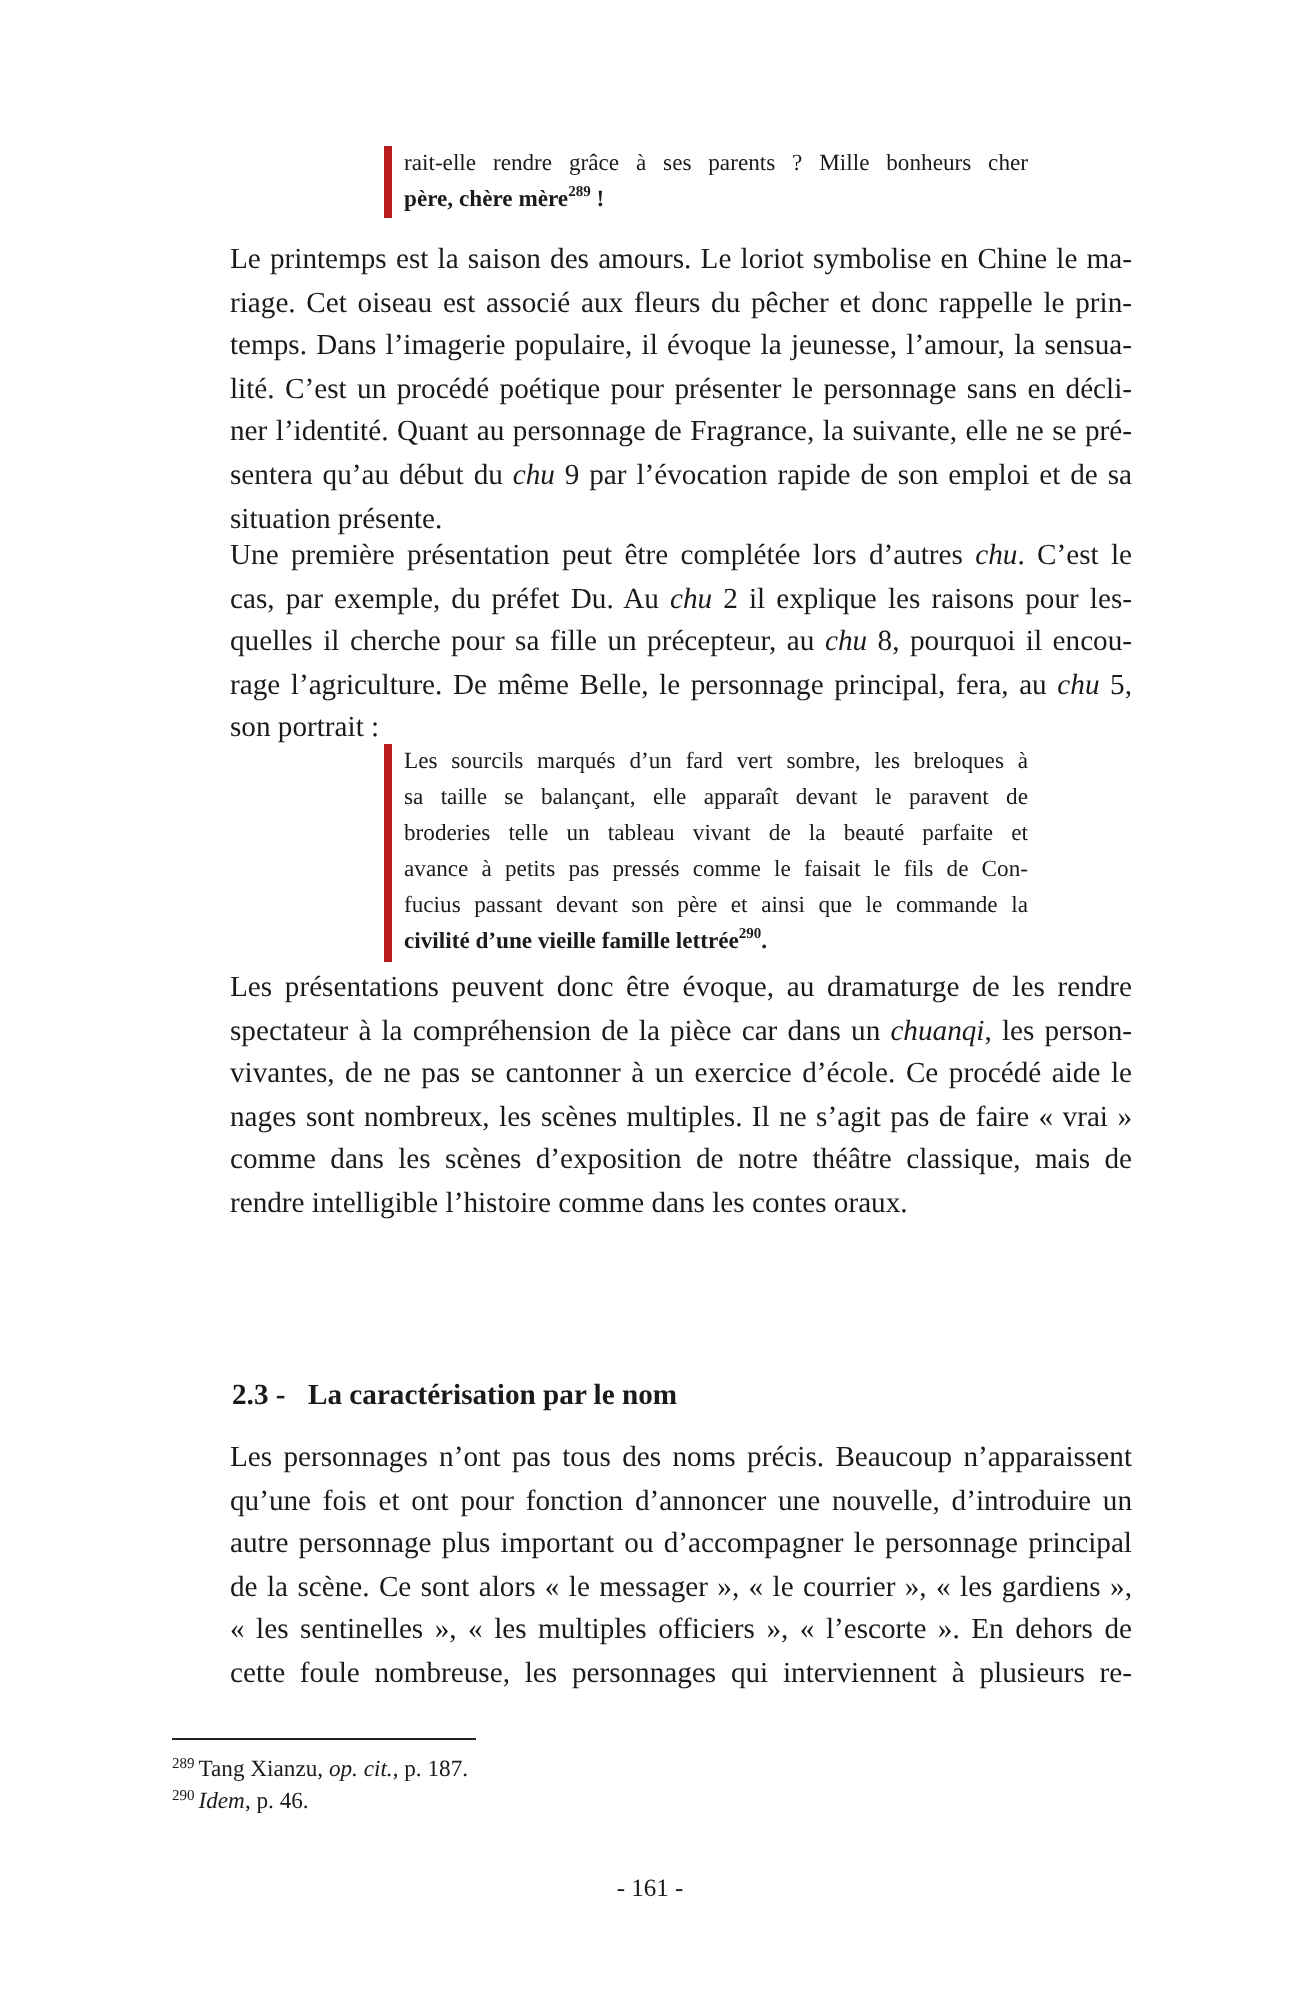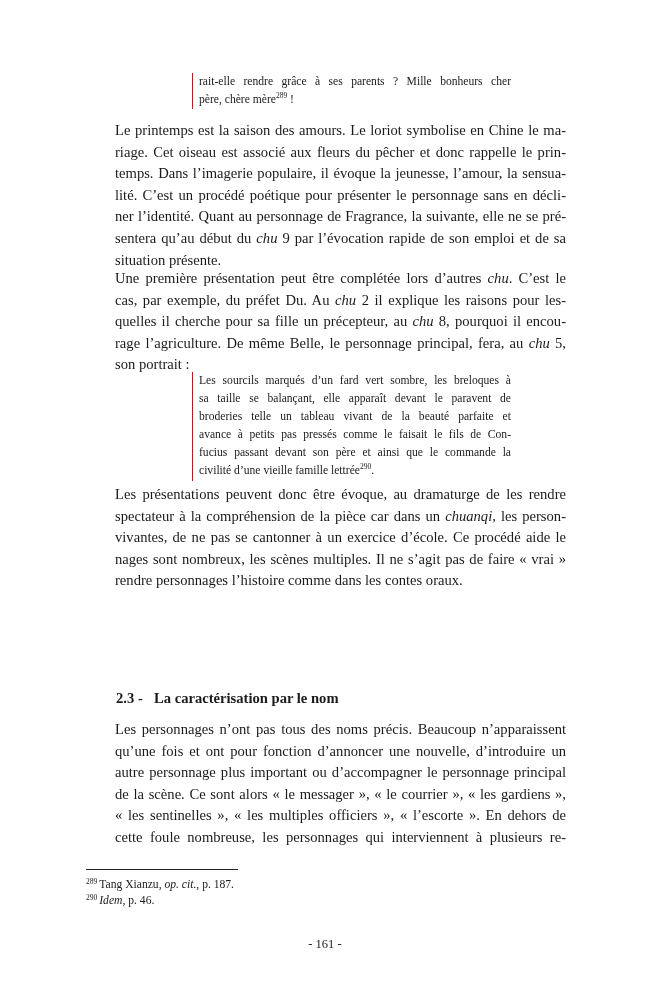--- a/index.html
+++ b/index.html
@@ -11,25 +11,25 @@
   .page { position: absolute; left: 0; top: 0; width: 650px; height: 1007px; }
   .body-col { position: absolute; left: 115px; width: 451px; }
   .para {
     font-size: 14.6px; line-height: 21.6px; text-align: justify;
     margin: 0; hyphens: manual;
   }
   .para .ln { display: block; text-align: justify; text-align-last: justify; white-space: nowrap; }
   .para .ln.last { text-align-last: left; }
   .quote {
     position: absolute; left: 192px; width: 312px;
-    border-left: 1px solid #b91c1c; padding-left: 6px;
+    border-left: 4px solid #b91c1c; padding-left: 6px;
     font-size: 11.6px; line-height: 18.1px;
   }
   .quote .ln { display: block; text-align: justify; text-align-last: justify; white-space: nowrap; }
-  .quote .ln.last { text-align-last: left; }
+  .quote .ln.last { text-align-last: left; font-weight: bold; }
   sup.fn { font-size: 7.5px; vertical-align: 5px; line-height: 0; }
   .heading {
     position: absolute; left: 116px; top: 688px;
     font-size: 14.6px; font-weight: bold; line-height: 20px; white-space: nowrap;
   }
   .heading .num { display: inline-block; width: 38px; }
   .fn-rule { position: absolute; left: 86px; top: 869px; width: 152px; height: 1px; background: #222; }
   .footnote { position: absolute; left: 86px; font-size: 11.6px; line-height: 16px; white-space: nowrap; }
   .footnote sup { font-size: 7.5px; vertical-align: 4px; line-height: 0; margin-right: 2px; }
   .page-num { position: absolute; left: 0; width: 650px; top: 937px; text-align: center; font-size: 12.5px; }
@@ -69,21 +69,22 @@
     <span class="ln">avance à petits pas pressés comme le faisait le fils de Con-</span>
     <span class="ln">fucius passant devant son père et ainsi que le commande la</span>
     <span class="ln last"><span>civilité d’une vieille famille lettrée</span><sup class="fn">290</sup><span>.</span></span>
   </div>
 
   <div class="body-col para" style="top:484px;">
     <span class="ln">Les présentations peuvent donc être évoque, au dramaturge de les rendre</span>
     <span class="ln"><span>spectateur à la compréhension de la pièce car dans un </span><em>chuanqi</em><span>, les person-</span></span>
     <span class="ln">vivantes, de ne pas se cantonner à un exercice d’école. Ce procédé aide le</span>
     <span class="ln">nages sont nombreux, les scènes multiples. Il ne s’agit pas de faire « vrai »</span>
-    <span class="ln last">rendre personnages l’histoire comme dans les contes oraux.</span>
+    <span class="ln">comme dans les scènes d’exposition de notre théâtre classique, mais de</span>
+    <span class="ln last">rendre intelligible l’histoire comme dans les contes oraux.</span>
   </div>
 
 
   <div class="heading">
     <span class="num">2.3 -</span><span>La caractérisation par le nom</span>
   </div>
 
   <div class="body-col para" style="top:719px;">
     <span class="ln">Les personnages n’ont pas tous des noms précis. Beaucoup n’apparaissent</span>
     <span class="ln">qu’une fois et ont pour fonction d’annoncer une nouvelle, d’introduire un</span>

